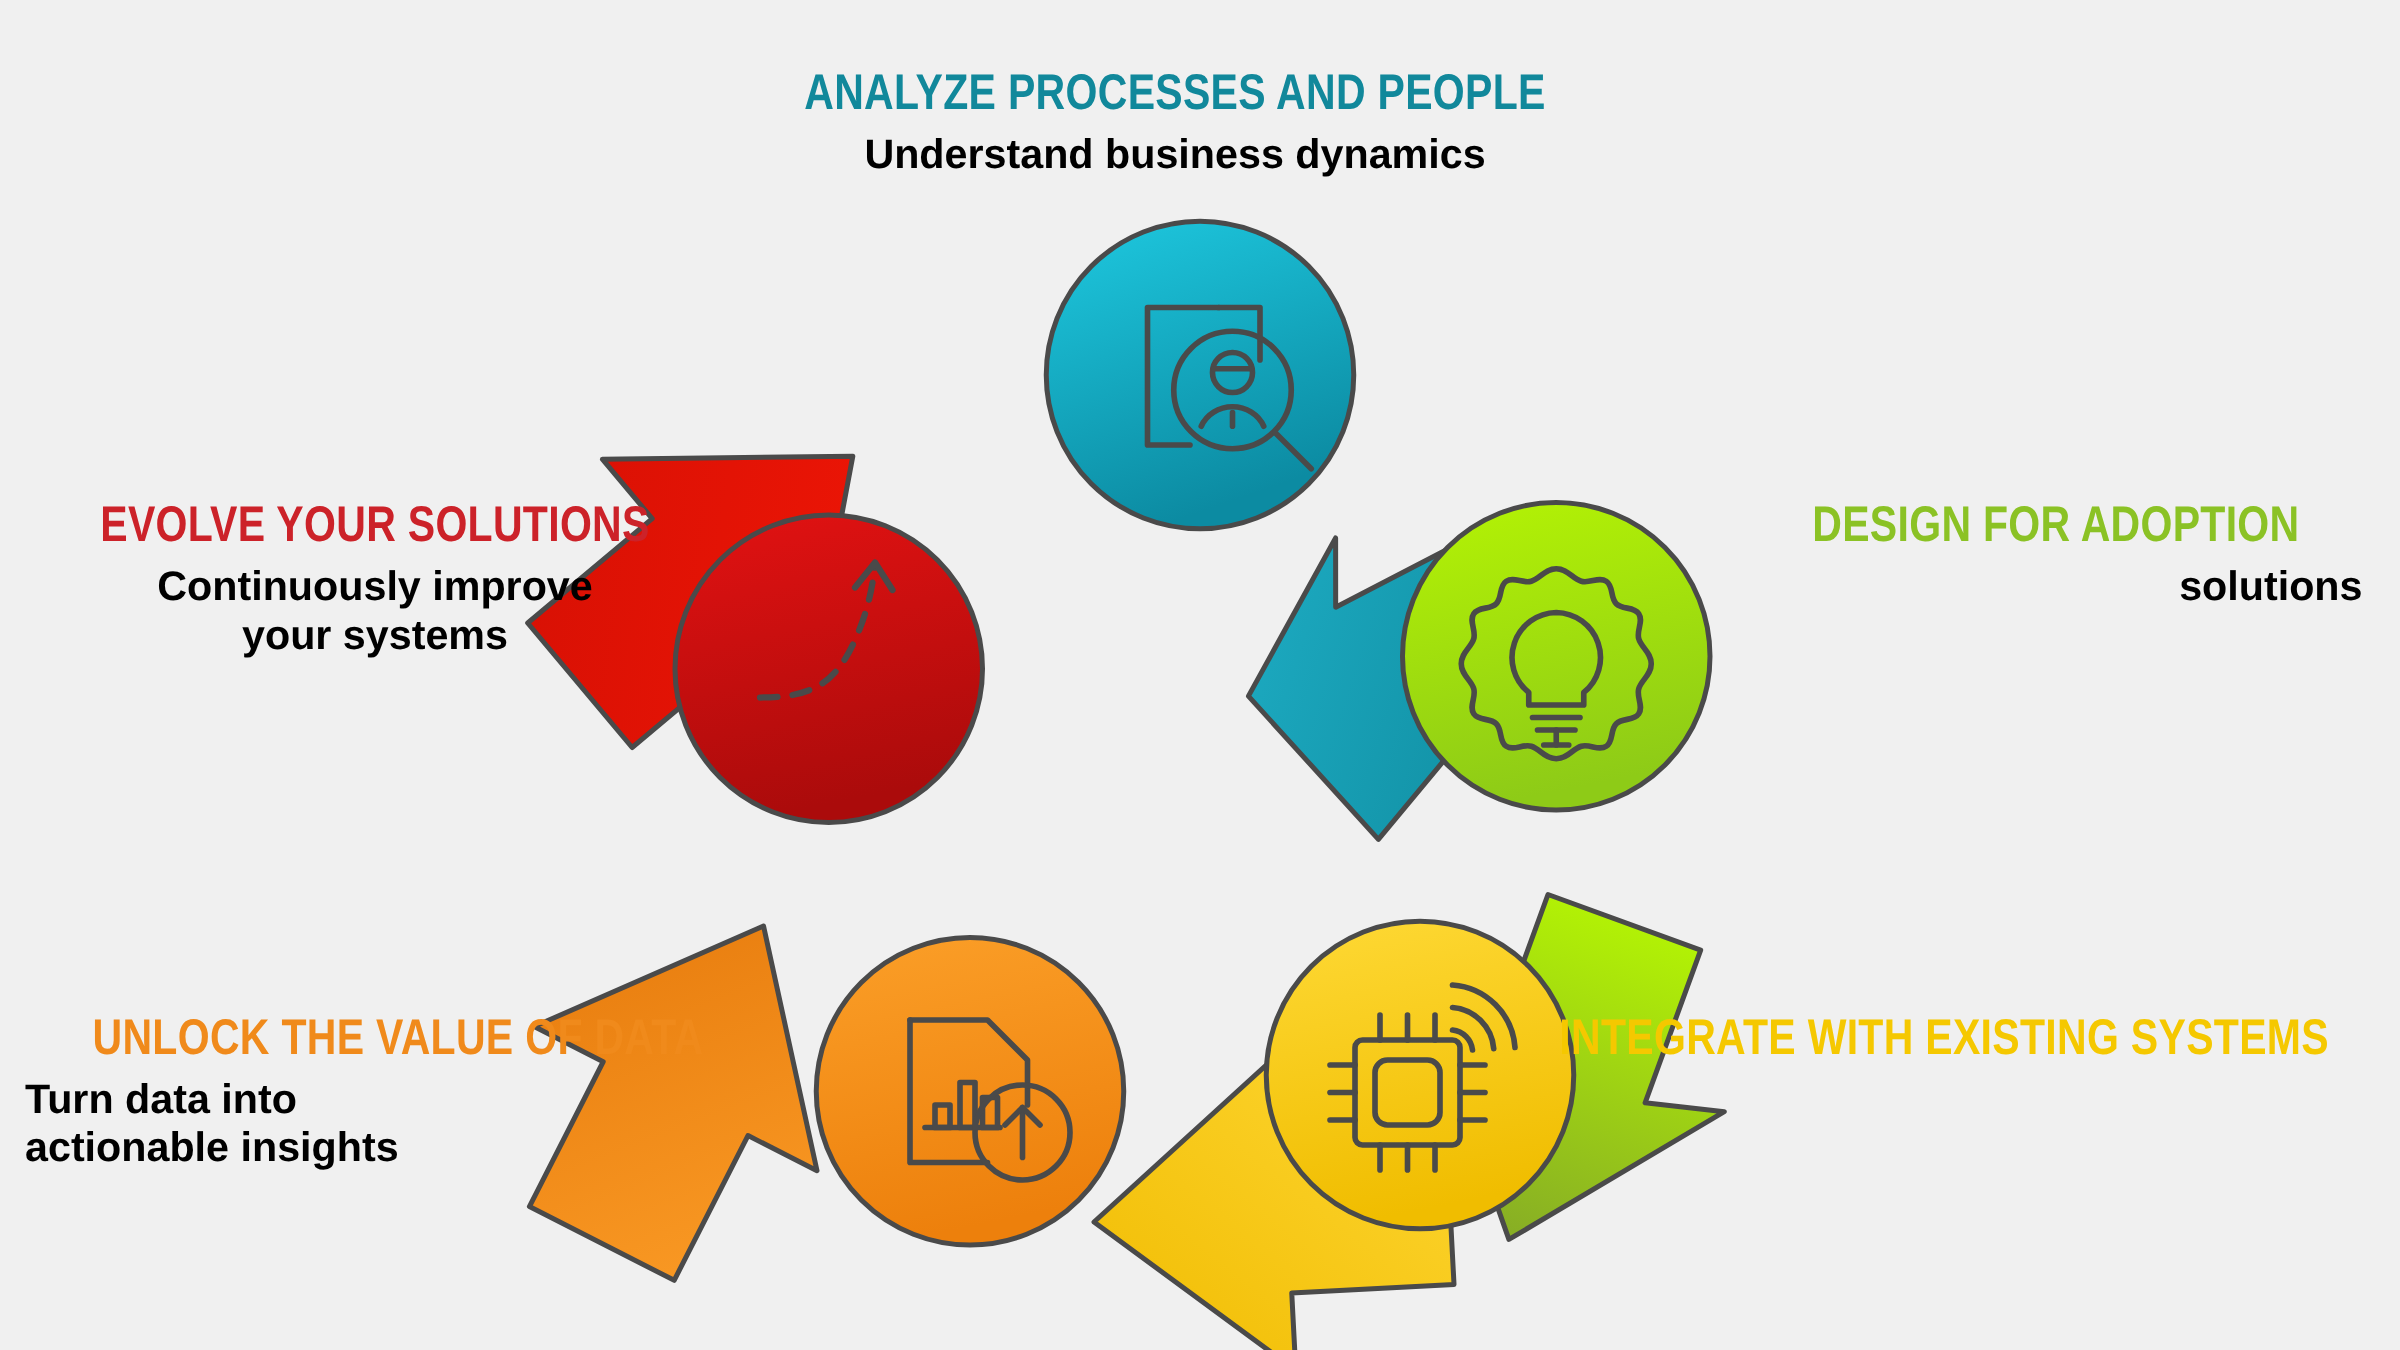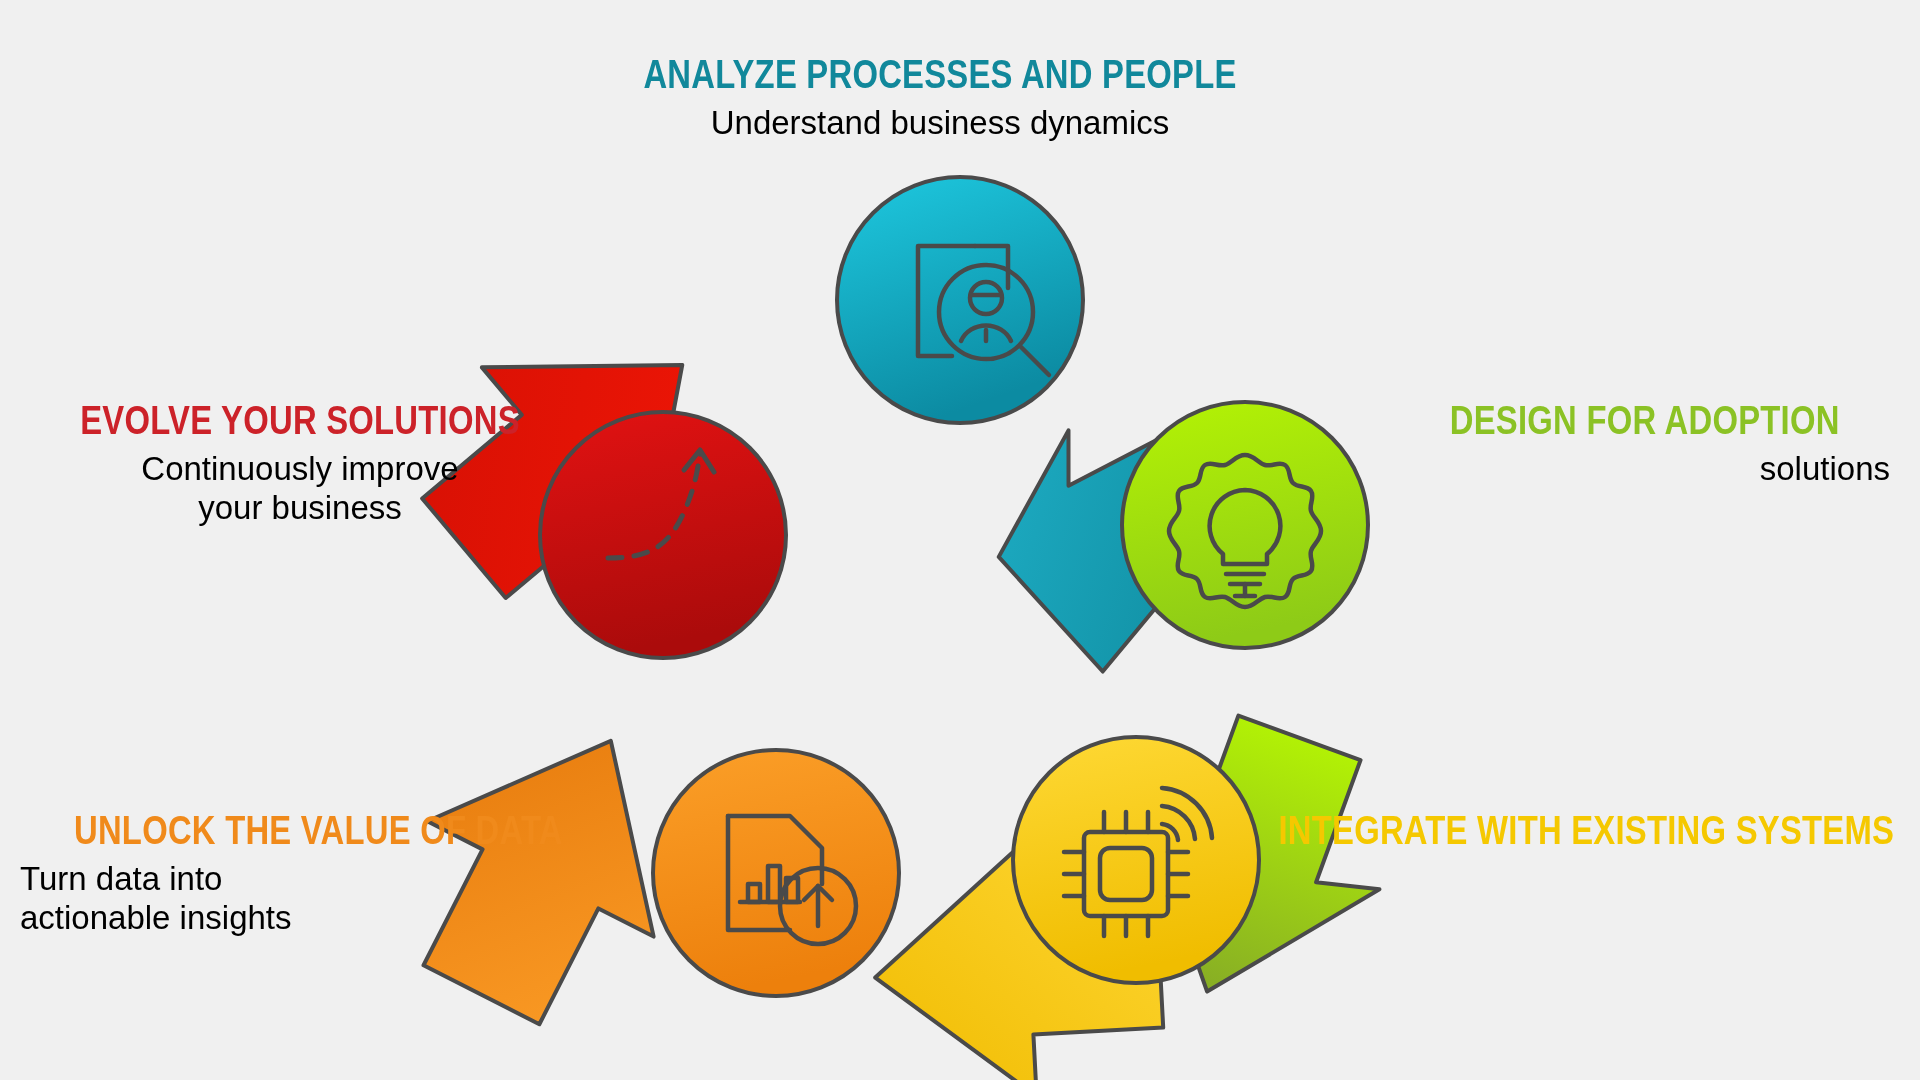--- a/index.html
+++ b/index.html
@@ -38,21 +38,21 @@
     line-height: 1.0;
     letter-spacing: 0.3px;
     text-transform: uppercase;
     transform: scaleX(0.82);
     white-space: nowrap;
     margin: 0 0 10px 0;
     padding: 0;
   }
   .label-sub {
     font-family: "Liberation Sans", sans-serif;
-    font-weight: normal;
+    font-weight: bold;
     font-size: 33px;
     line-height: 1.18;
     color: #000000;
     margin: 0;
     padding: 0;
   }
 
   
   #block-analyze {
     left: 410px;
@@ -66,21 +66,21 @@
   #block-design {
     left: 1330px;
     top: 400px;
     width: 560px;
     text-align: right;
   }
   #block-design .label-heading { transform-origin: 50% 50%; }
 
   
   #block-integrate {
-    left: 1215px;
+    left: 1184px;
     top: 810px;
     width: 705px;
     text-align: center;
   }
   #block-integrate .label-heading { transform-origin: 50% 50%; }
 
   
   #block-unlock {
     left: 20px;
     top: 810px;
@@ -295,17 +295,17 @@
     <div class="label-sub">
       <div>Turn data into</div>
       <div>actionable insights</div>
     </div>
   </div>
 
   <div class="label-block" id="block-evolve">
     <div class="label-heading" style="color:#cc2229">EVOLVE YOUR SOLUTIONS</div>
     <div class="label-sub">
       <div>Continuously improve</div>
-      <div>your business</div>
+      <div>your systems</div>
     </div>
   </div>
 
 </div>
 
 </body></html>

